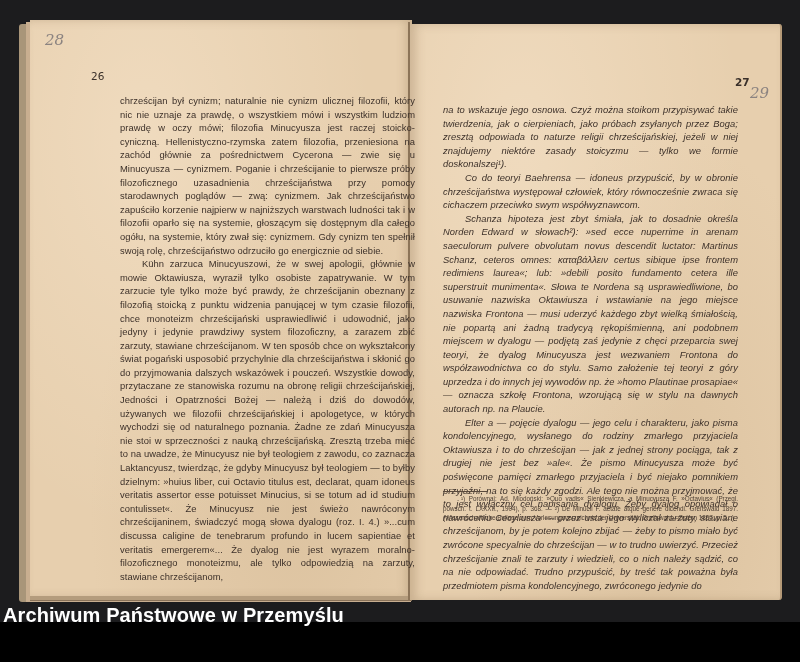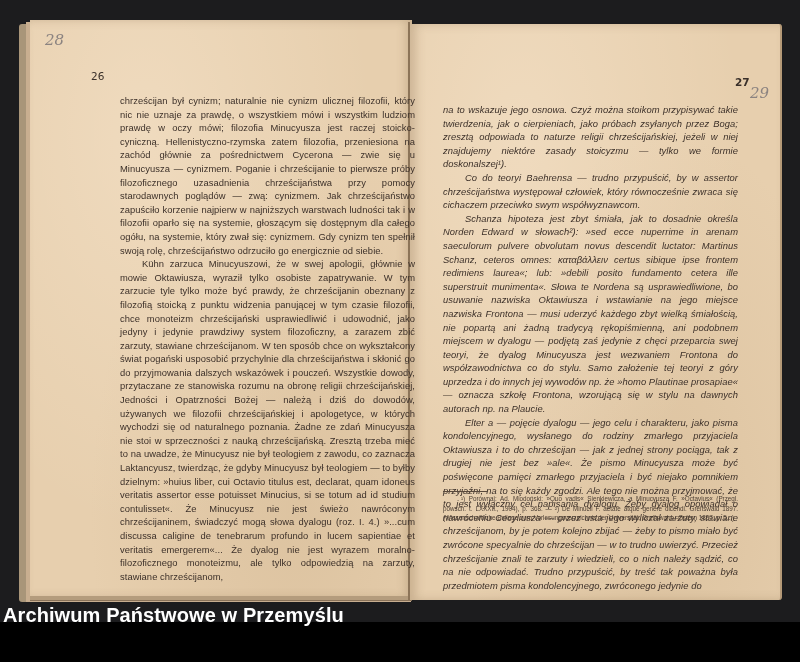--- a/index.html
+++ b/index.html
@@ -116,21 +116,21 @@
 <div class="pageno pageno-left">26</div>
 <div class="pageno pageno-right">27</div>
 
 <div class="text text-left">
   <p>chrześcijan był cynizm; naturalnie nie cynizm ulicznej filozofii, który nic nie uznaje za prawdę, o wszystkiem mówi i wszystkim ludziom prawdę w oczy mówi; filozofia Minucyusza jest raczej stoicko-cyniczną. Hellenistyczno-rzymska zatem filozofia, przeniesiona na zachód głównie za pośrednictwem Cycerona — zwie się u Minucyusza — cynizmem. Poganie i chrześcijanie to pierwsze próby filozoficznego uzasadnienia chrześcijaństwa przy pomocy starodawnych poglądów — zwą: cynizmem. Jak chrześcijaństwo zapuściło korzenie najpierw w najniższych warstwach ludności tak i w filozofii oparło się na systemie, głoszącym się dostępnym dla całego ogółu, na systemie, który zwał się: cynizmem. Gdy cynizm ten spełnił swoją rolę, chrześcijaństwo odrzuciło go energicznie od siebie.</p>
   <p class="indent">Kühn zarzuca Minucyuszowi, że w swej apologii, głównie w mowie Oktawiusza, wyraził tylko osobiste zapatrywanie. W tym zarzucie tyle tylko może być prawdy, że chrześcijanin obeznany z filozofią stoicką z punktu widzenia panującej w tym czasie filozofii, chce monoteizm chrześcijański usprawiedliwić i udowodnić, jako jedyny i jedynie prawdziwy system filozoficzny, a zarazem zbić zarzuty, stawiane chrześcijanom. W ten sposób chce on wykształcony świat pogański usposobić przychylnie dla chrześcijaństwa i skłonić go do przyjmowania dalszych wskazówek i pouczeń. Wszystkie dowody, przytaczane ze stanowiska rozumu na obronę religii chrześcijańskiej, Jedności i Opatrzności Bożej — należą i dziś do dowodów, używanych we filozofii chrześcijańskiej i apologetyce, w których wychodzi się od naturalnego poznania. Żadne ze zdań Minucyusza nie stoi w sprzeczności z nauką chrześcijańską. Zresztą trzeba mieć to na uwadze, że Minucyusz nie był teologiem z zawodu, co zaznacza Laktancyusz, twierdząc, że gdyby Minucyusz był teologiem — to byłby dzielnym: »huius liber, cui Octavio titulus est, declarat, quam idoneus veritatis assertor esse potuisset Minucius, si se totum ad id studium contulisset«. Że Minucyusz nie jest świeżo nawróconym chrześcijaninem, świadczyć mogą słowa dyalogu (roz. I. 4.) »...cum discussa caligine de tenebrarum profundo in lucem sapientiae et veritatis emergerem«... Że dyalog nie jest wyrazem moralno-filozoficznego monoteizmu, ale tylko odpowiedzią na zarzuty, stawiane chrześcijanom,</p>
 </div>
 
 <div class="text text-right">
   <p>na to wskazuje jego osnowa. Czyż można stoikom przypisywać takie twierdzenia, jak o cierpieniach, jako próbach zsyłanych przez Boga; zresztą odpowiada to naturze religii chrześcijańskiej, jeżeli w niej znajdujemy niektóre zasady stoicyzmu — tylko we formie doskonalszej¹).</p>
-  <p class="indent">Co do teoryi Baehrensa — trudno przypuścić, by w assertor chrześcijaństwa występował człowiek, który równocześnie zwraca się cichaczem przeciwko swym współwyznawcom.</p>
+  <p class="indent">Co do teoryi Baehrensa — idoneus przypuścić, by w obronie chrześcijaństwa występował człowiek, który równocześnie zwraca się cichaczem przeciwko swym współwyznawcom.</p>
   <p class="indent">Schanza hipoteza jest zbyt śmiała, jak to dosadnie określa Norden Edward w słowach²): »sed ecce nuperrime in arenam saeculorum pulvere obvolutam novus descendit luctator: Martinus Schanz, ceteros omnes: καταβάλλειν certus sibique ipse frontem redimiens laurea«; lub: »debili posito fundamento cetera ille superstruit munimenta«. Słowa te Nordena są usprawiedliwione, bo usuwanie nazwiska Oktawiusza i wstawianie na jego miejsce nazwiska Frontona — musi uderzyć każdego zbyt wielką śmiałością, nie popartą ani żadną tradycyą rękopiśmienną, ani podobnem miejscem w dyalogu — podjętą zaś jedynie z chęci przeparcia swej teoryi, że dyalog Minucyusza jest wezwaniem Frontona do współzawodnictwa co do stylu. Samo założenie tej teoryi z góry uprzedza i do innych jej wywodów np. że »homo Plautinae prosapiae« — oznacza szkołę Frontona, wzorującą się w stylu na dawnych autorach np. na Plaucie.</p>
   <p class="indent">Elter a — pojęcie dyalogu — jego celu i charakteru, jako pisma kondolencyjnego, wysłanego do rodziny zmarłego przyjaciela Oktawiusza i to do chrześcijan — jak z jednej strony pociąga, tak z drugiej nie jest bez »ale«. Że pismo Minucyusza może być poświęcone pamięci zmarłego przyjaciela i być niejako pomnikiem przyjaźni, na to się każdy zgodzi. Ale tego nie można przyjmować, że to jest wyłączny cel napisania dyalogu. Żeby dyalog opowiadał o nawróceniu Cecyliusza — przez usta jego wyliczał zarzuty, stawiane chrześcijanom, by je potem kolejno zbijać — żeby to pismo miało być zwrócone specyalnie do chrześcijan — w to trudno uwierzyć. Przecież chrześcijanie znali te zarzuty i wiedzieli, co o nich należy sądzić, co na nie odpowiadać. Trudno przypuścić, by treść tak poważna była przedmiotem pisma kondolencyjnego, zwróconego jedynie do</p>
 </div>
 
 <div class="footnote-rule"></div>
 <div class="footnote">
   <p>¹) Porównaj: Ad. Miodoński: »Quo vadis« Sienkiewicza, a Minucyusza F. »Octavius« (Przegl. powsch. t. LXXXII., 1904), p. 368. — ²) De Minucii F. aetate atque genere dicendi. Greifswald 1897. (Wissenschaftliche Beilage zum Vorlesungsverzeichnis der Universität. Greifswald—Ostern 1897, p. 5...)</p>
 </div>
 
 <div class="caption-bar"></div>

